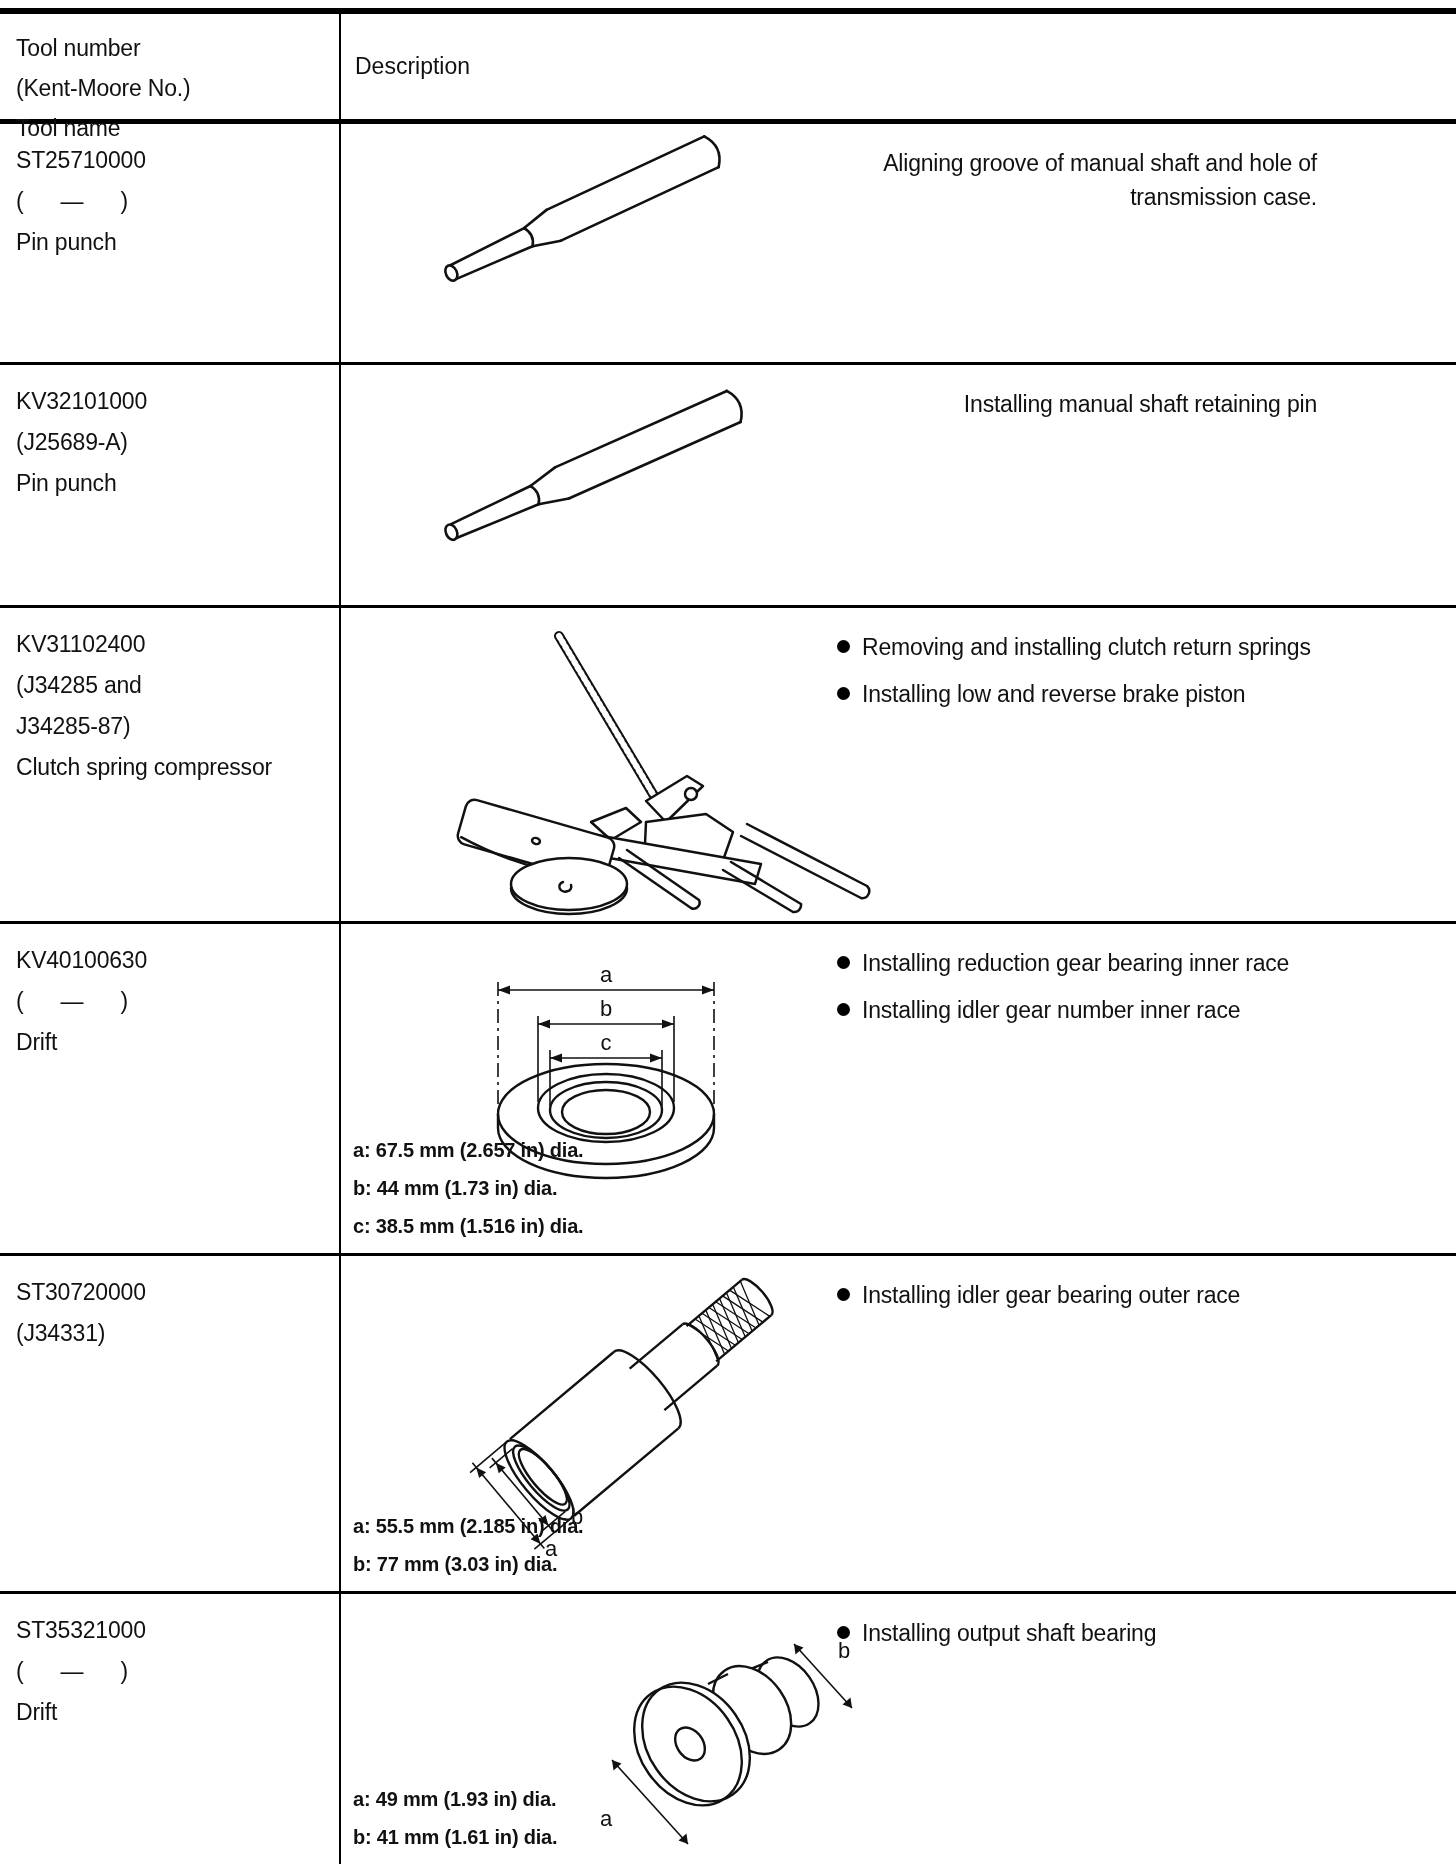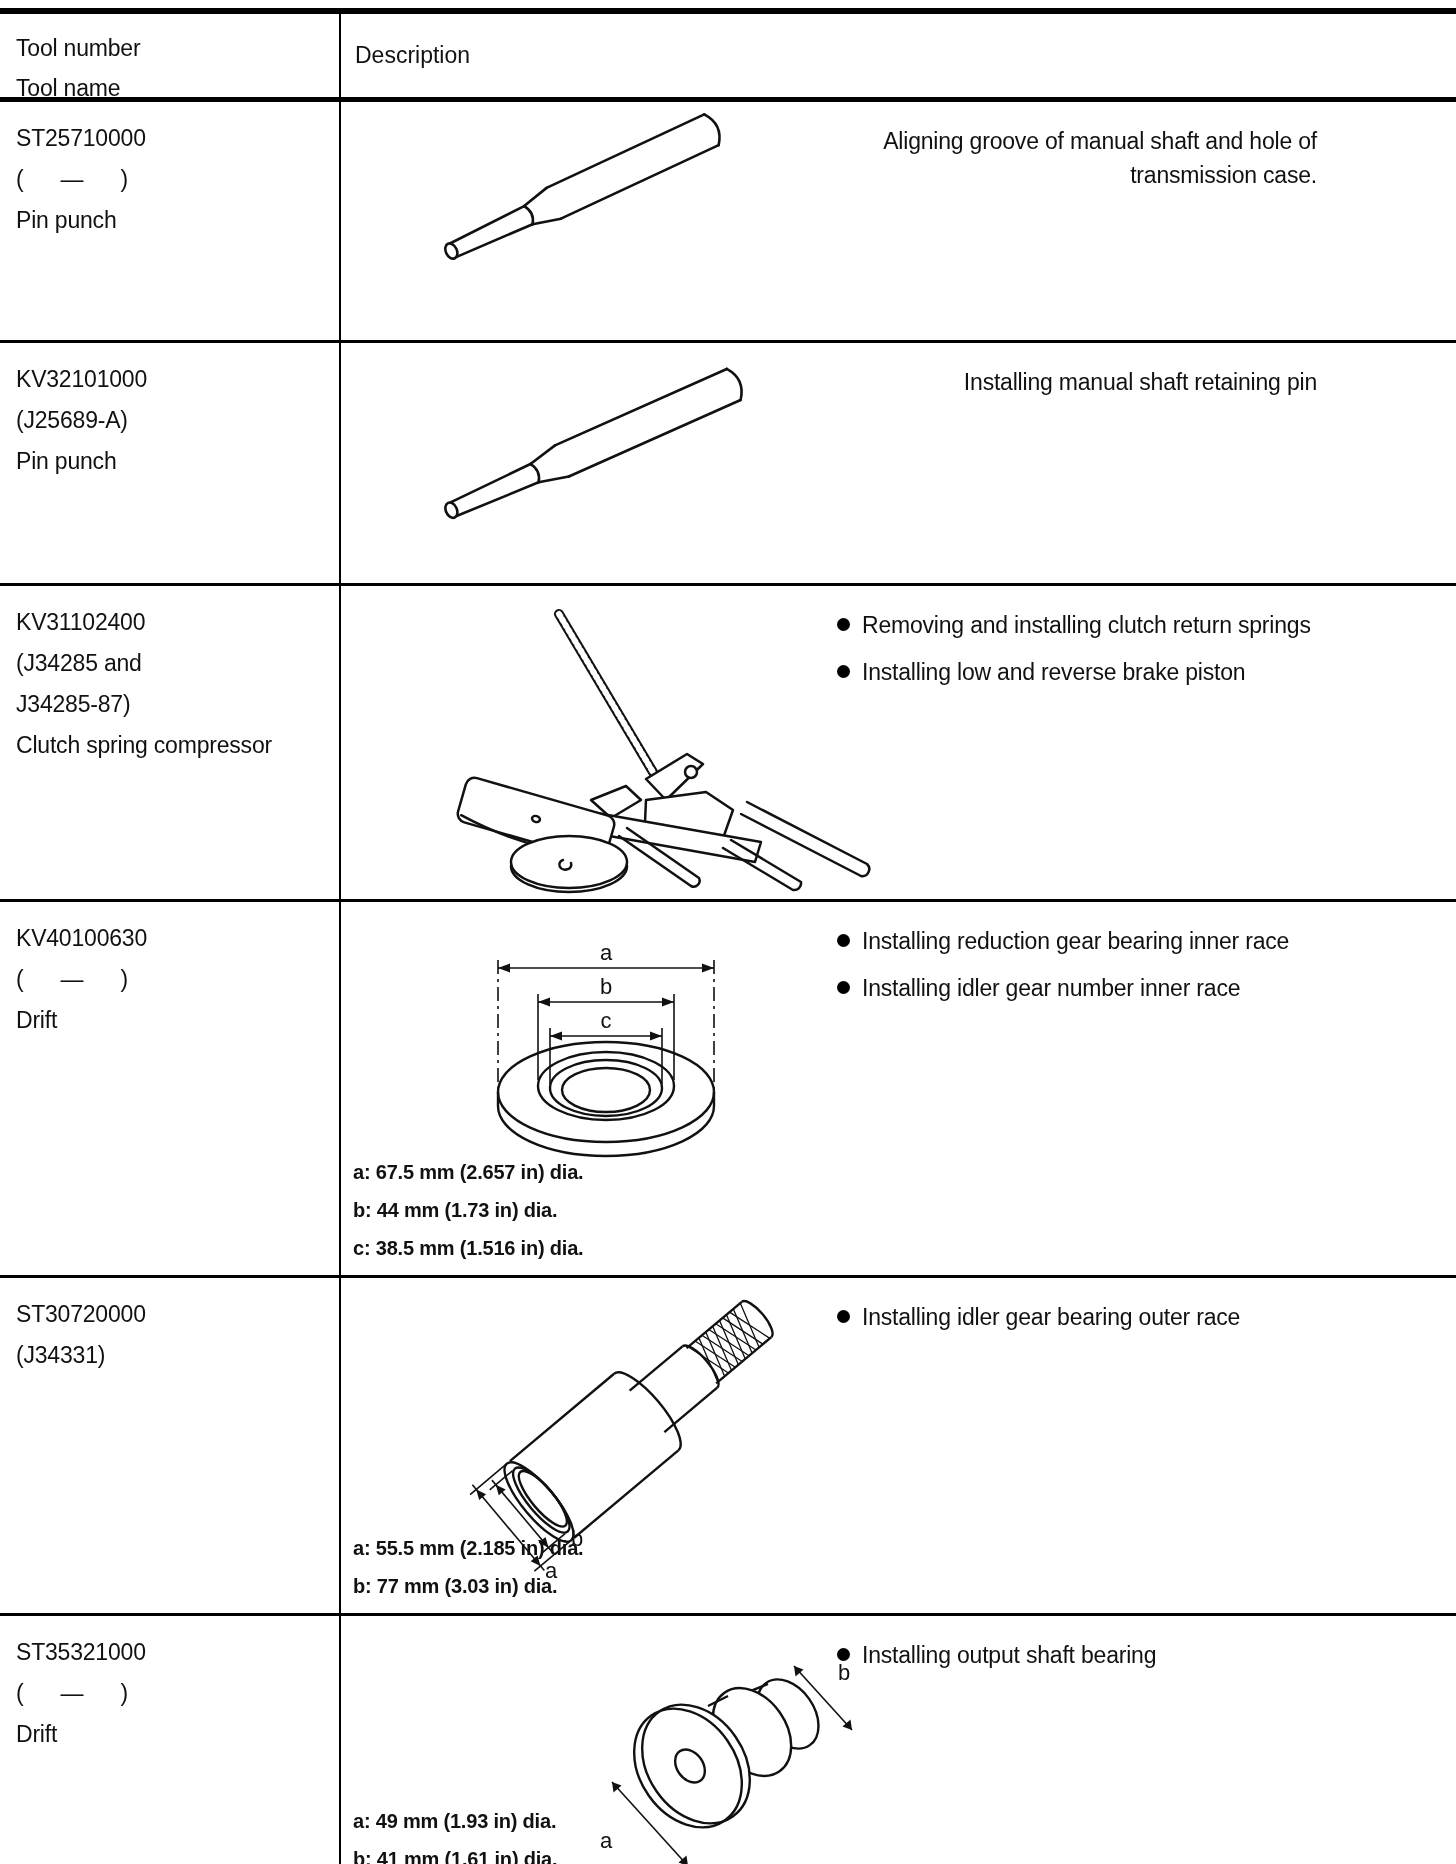--- a/index.html
+++ b/index.html
@@ -7,44 +7,45 @@
   .page { width:1456px; margin:0 auto; padding-top:8px; background:#fff; }
   .tbl { width:1456px; border-top:6px solid #000; border-bottom:9px solid #000; }
   .row { display:flex; border-bottom:3px solid #000; }
   .row.header { border-bottom:5px solid #000; }
   .row.last { border-bottom:none; }
   .tool-cell { width:339px; padding:16px 8px 0 16px; font-size:23px; line-height:41px; letter-spacing:-0.2px; }
   .tool-cell .ln { white-space:pre; }
   .desc-cell { flex:1; border-left:2px solid #000; position:relative; padding:8px; }
   .hdr-tool { padding-top:14px; line-height:40px; }
   .hdr-desc { display:flex; align-items:center; padding-left:14px; font-size:23px; }
-  .h-header { height:88px; }
+  .h-header { height:110px; }
   .h-r1 { height:241px; }
   .h-r2 { height:243px; }
   .h-r3 { height:316px; }
-  .h-r4 { height:376px; }
+  .h-r4 { height:332px; }
   .h-r5 { height:338px; }
   .h-r6 { height:270px; }
   .desc-body { margin:14px 0 0 488px; font-size:23px; line-height:34px; letter-spacing:-0.2px; width:600px;text-align:right; }
   .desc-plain { width:480px; }
   .bullet-line { display:flex; align-items:flex-start; margin-bottom:13px; white-space:nowrap; }
   .dot { width:13px; height:13px; border-radius:50%; background:#000; flex:0 0 13px; margin:10px 12px 0 0; }
   .dims { position:absolute; left:12px; bottom:8px; font-size:20px; font-weight:700; line-height:38px; letter-spacing:-0.2px; }
   .fig { position:absolute; }
   svg text { font-family:"Liberation Sans","DejaVu Sans",sans-serif; font-size:22px; fill:#111; }
 </style>
 </head>
 <body>
 
 <div class="page">
   <div class="tbl">
 
     <div class="row header h-header">
       <div class="tool-cell hdr-tool">
         <div class="ln">Tool number</div>
+        <div class="ln">(Kent-Moore No.)</div>
         <div class="ln">Tool name</div>
       </div>
       <div class="desc-cell hdr-desc">
         <span>Description</span>
       </div>
     </div>
 
     <div class="row h-r1">
       <div class="tool-cell">
         <div class="ln">ST25710000</div>

